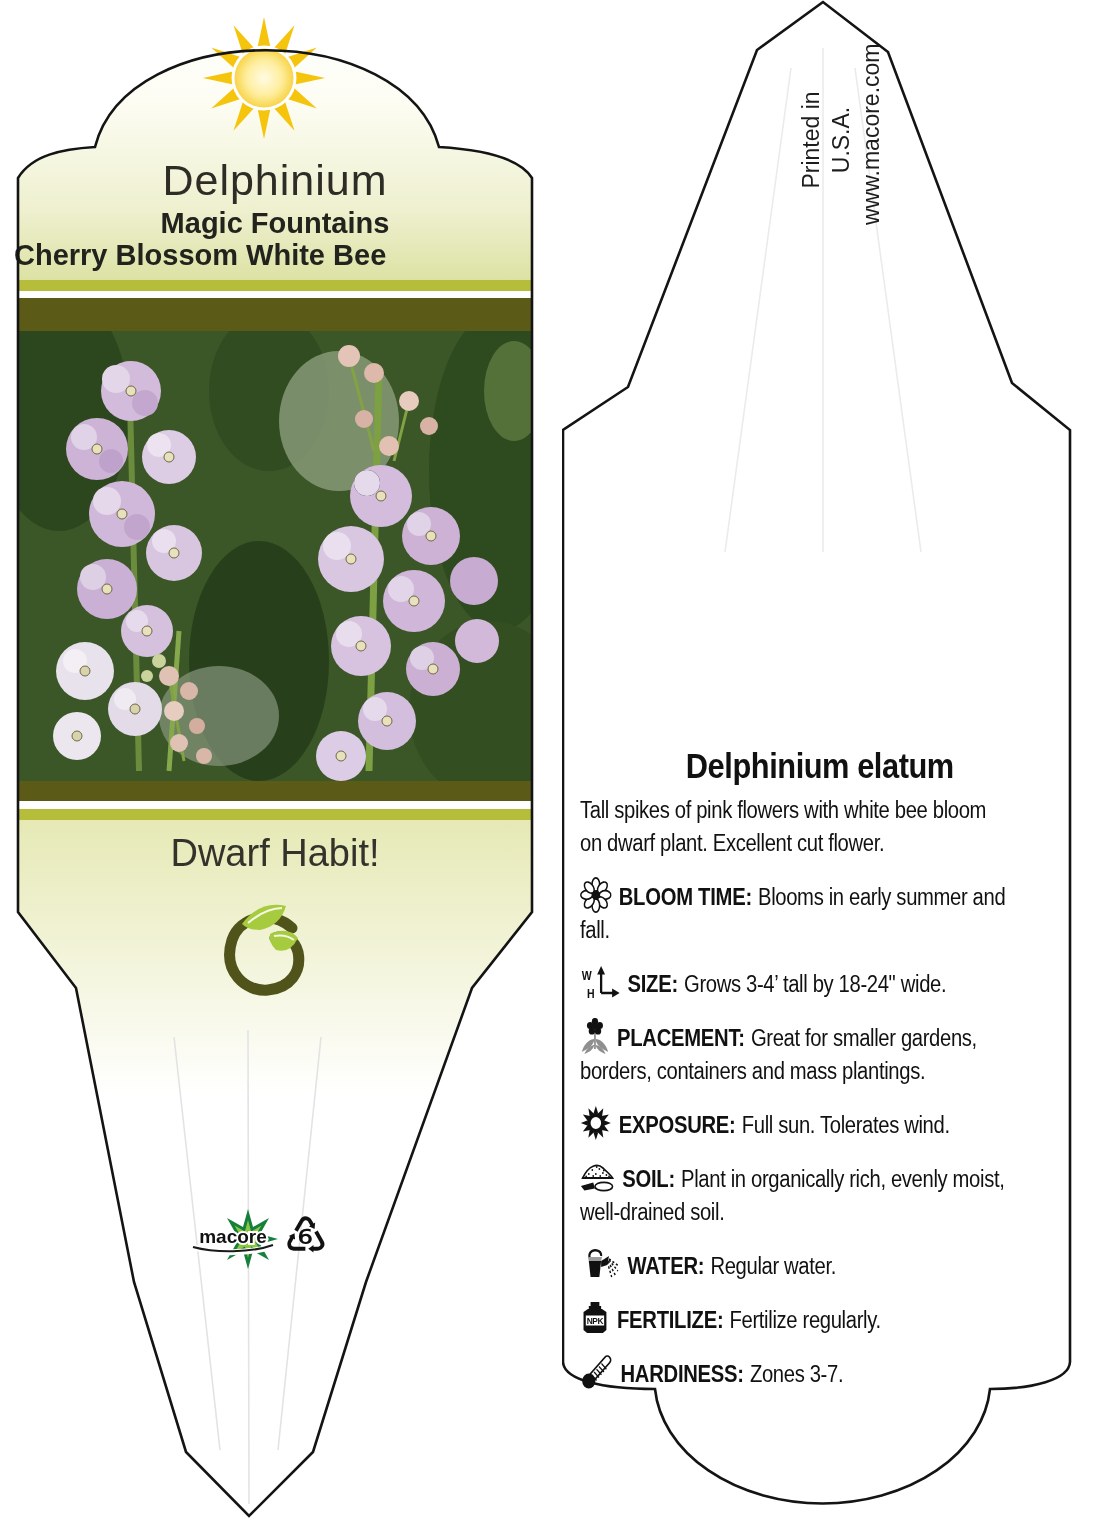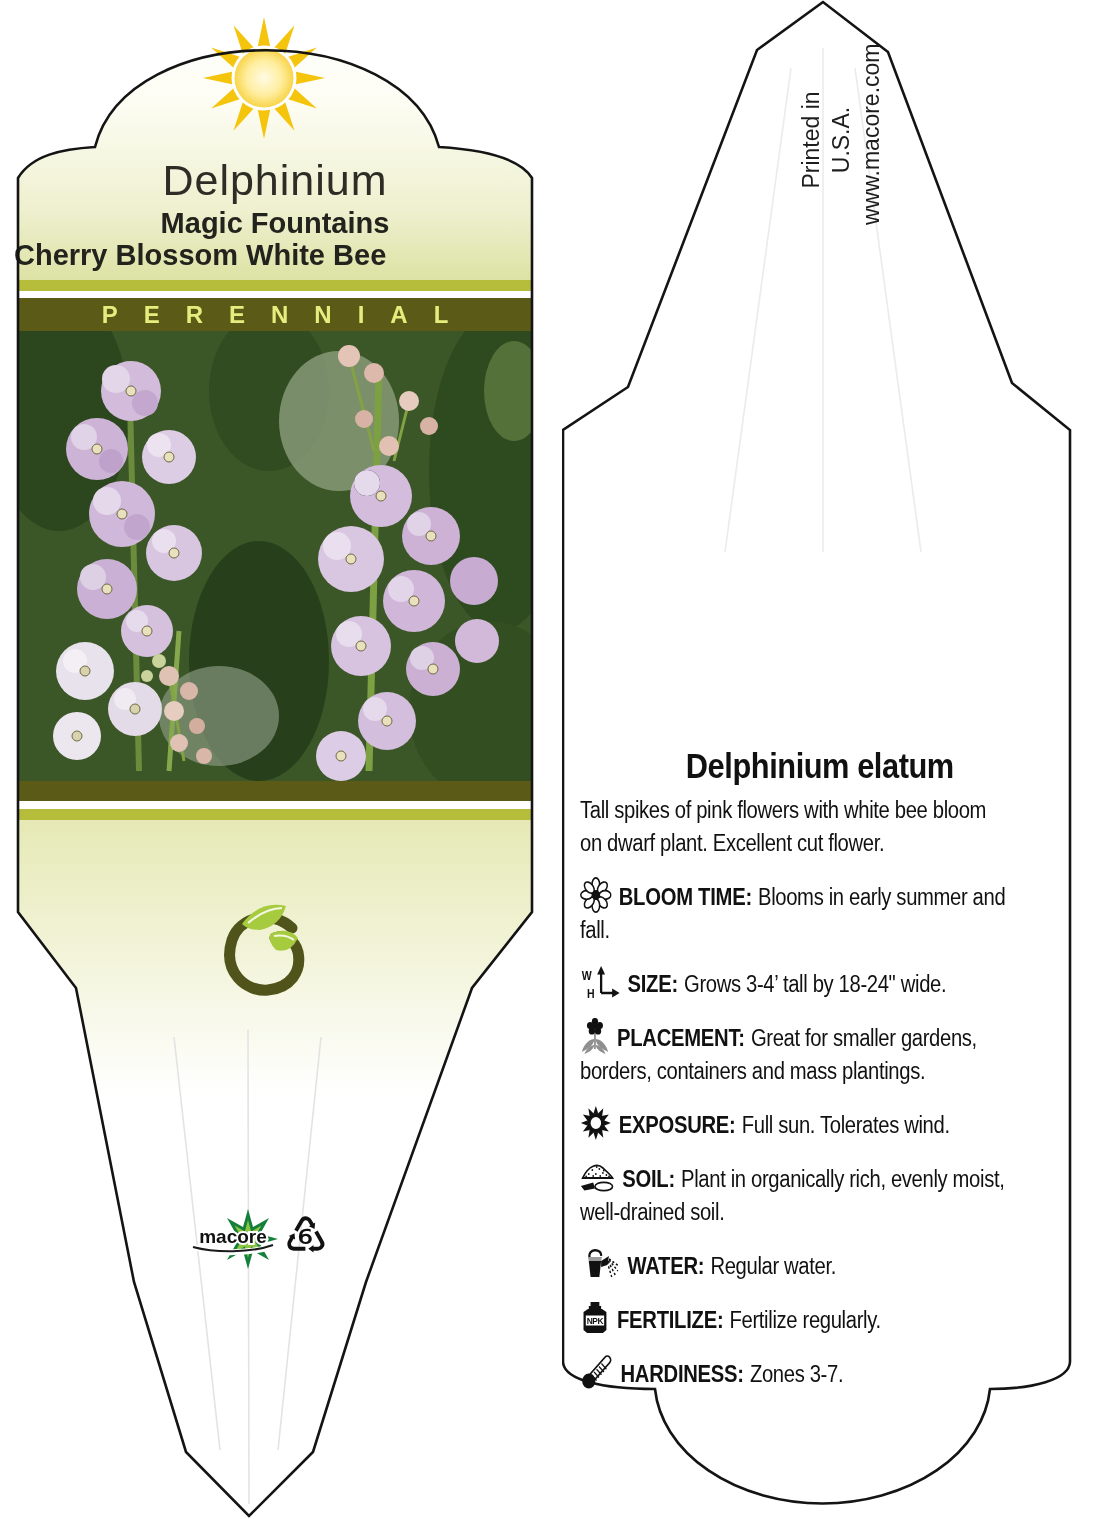--- a/index.html
+++ b/index.html
@@ -226,21 +226,21 @@
       <use href="#ray" transform="rotate(270 65 65)"></use>
         <use href="#ray" transform="rotate(300 65 65)"></use>
         <use href="#ray" transform="rotate(330 65 65)"></use>
       <circle cx="65" cy="65" r="33" fill="#ffffff"></circle>
       <circle cx="65" cy="65" r="30" fill="url(#sunCore)"></circle>
     </svg>
 
     <div class="abs genus">Delphinium</div>
     <div class="abs series1">Magic Fountains</div>
     <div class="abs series2">Cherry Blossom White Bee</div>
-    <div class="abs perennial">PERENNIAL</div>
+    <div class="abs dwarf">Dwarf Habit!</div>
 
     <svg class="abs" style="left:200px;top:890px;" width="100" height="108" viewBox="0 0 100 108">
       <path d="M78 36 C58 18,26 24,18 48 C8 80,32 100,54 98 C76 96,88 80,84 60 C81 48,70 42,61 46" fill="none" stroke="#50541b" stroke-width="11" stroke-linecap="round"></path>
       <path d="M28 32 Q46 8,72 14 Q66 34,46 38 Q34 38,28 32 Z" fill="#a6cb3e"></path>
       <path d="M34 31 Q52 16,68 16" fill="none" stroke="#f4f8e2" stroke-width="2.2"></path>
       <path d="M56 42 Q74 34,84 46 Q76 62,62 58 Q54 50,56 42 Z" fill="#a6cb3e"></path>
       <path d="M60 44 Q72 42,80 48" fill="none" stroke="#f4f8e2" stroke-width="2"></path>
     </svg>
 
     <svg class="abs" style="left:175px;top:1205px;" width="92" height="64" viewBox="0 0 92 64">

